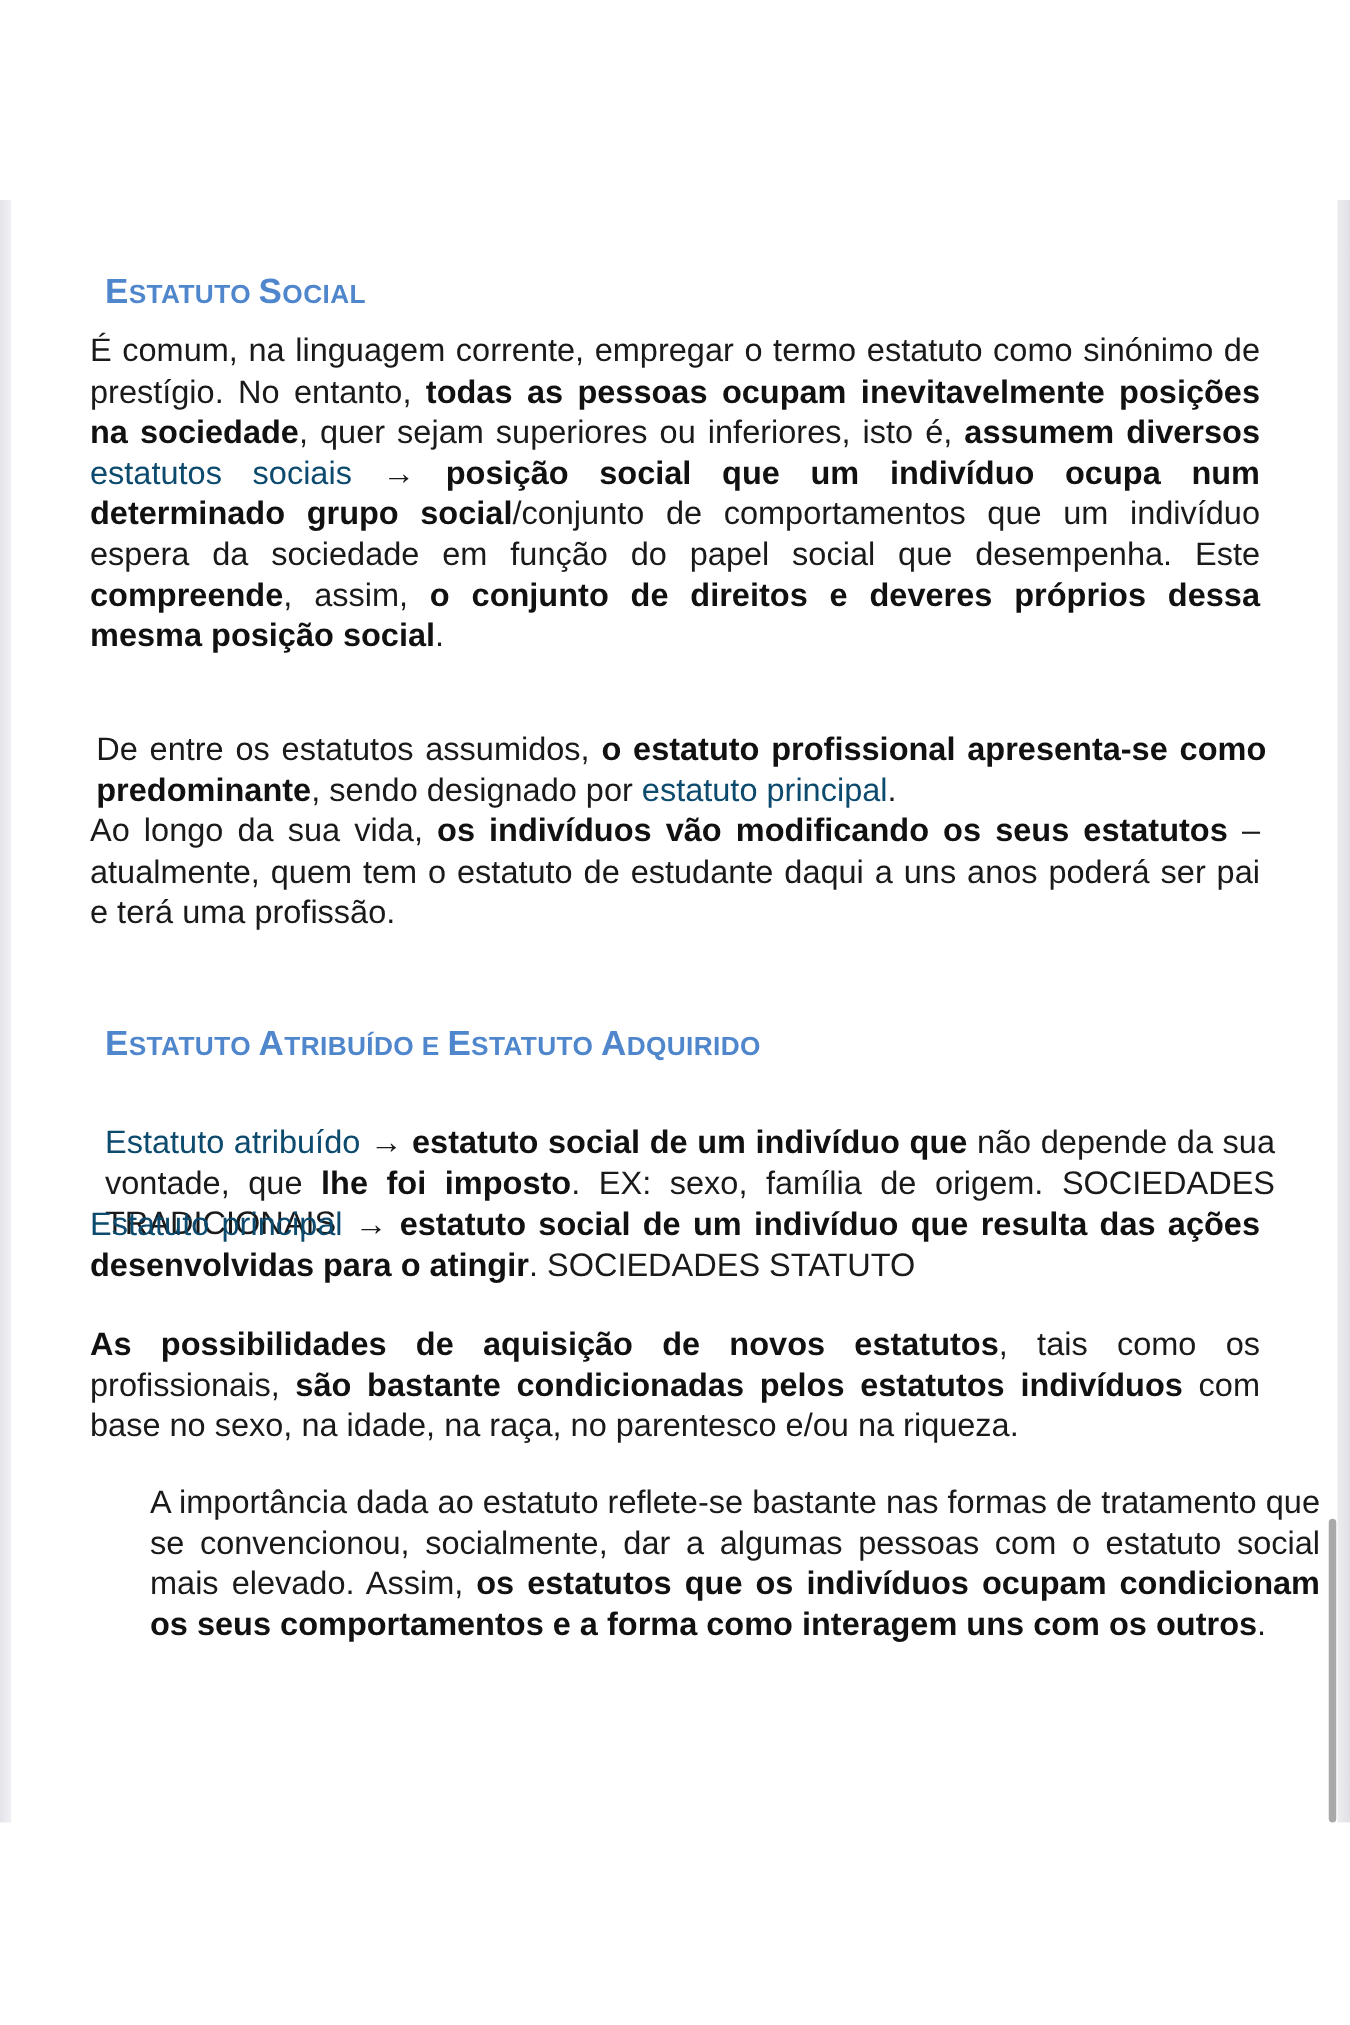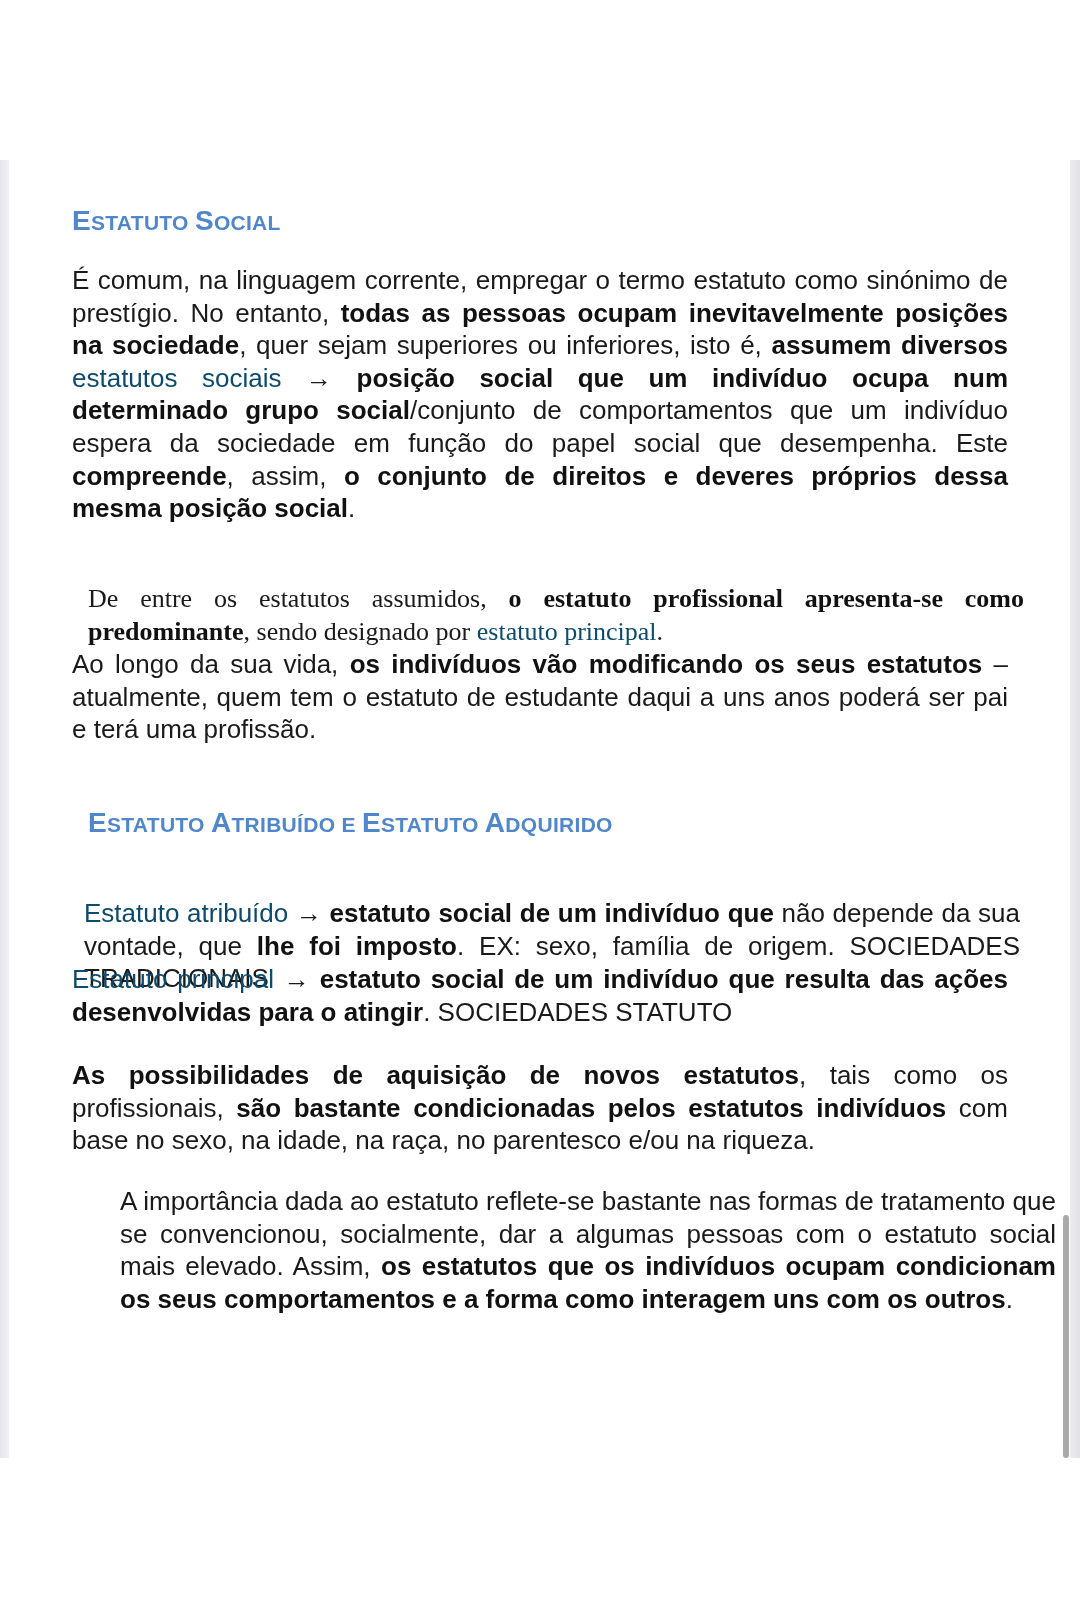--- a/index.html
+++ b/index.html
@@ -48,21 +48,21 @@
     border-radius: 3px;
     background: #a9a9a9;
   }
   .page {
     position: absolute;
     left: 72px;
     top: 0;
     width: 936px;
   }
   h2.section-heading {
-    margin: 0;
+    margin: 12px;
     font-weight: bold;
     font-size: 21px;
     color: #4f86cc;
     letter-spacing: 0.3px;
   }
   h2.section-heading .cap {
     font-size: 28px;
   }
   p.body-text {
     margin: 0;
@@ -85,29 +85,29 @@
   <div class="page">
 
     <h2 class="section-heading" style="position:absolute;top:45px;left:0;">
       <span class="cap">E</span><span>STATUTO </span><span class="cap">S</span><span>OCIAL</span>
     </h2>
 
     <p class="body-text" style="position:absolute;top:104px;left:0;width:936px;">
       <span>É comum, na linguagem corrente, empregar o termo estatuto como sinónimo de prestígio. No entanto, </span><b>todas as pessoas ocupam inevitavelmente posições na sociedade</b><span>, quer sejam superiores ou inferiores, isto é, </span><b>assumem diversos</b> <span class="term">estatutos sociais</span><span> → </span><b>posição social que um indivíduo ocupa num determinado grupo social</b><span>/conjunto de comportamentos que um indivíduo espera da sociedade em função do papel social que desempenha. Este </span><b>compreende</b><span>, assim, </span><b>o conjunto de direitos e deveres próprios dessa mesma posição social</b><span>.</span>
     </p>
 
-    <p class="body-text" style="position:absolute;top:423px;left:16px;width:936px;font-family:Liberation Serif, serif;">
+    <p class="body-text" style="position:absolute;top:423px;left:5px;width:936px;">
       <span>De entre os estatutos assumidos, </span><b>o estatuto profissional apresenta-se como predominante</b><span>, sendo designado por </span><span class="term">estatuto principal</span><span>.</span>
     </p>
 
     <p class="body-text" style="position:absolute;top:488px;left:0;width:936px;">
       <span>Ao longo da sua vida, </span><b>os indivíduos vão modificando os seus estatutos</b><span> – atualmente, quem tem o estatuto de estudante daqui a uns anos poderá ser pai e terá uma profissão.</span>
     </p>
 
-    <h2 class="section-heading" style="position:absolute;top:647px;left:16px;">
+    <h2 class="section-heading" style="position:absolute;top:647px;left:0;">
       <span class="cap">E</span><span>STATUTO </span><span class="cap">A</span><span>TRIBUÍDO E </span><span class="cap">E</span><span>STATUTO </span><span class="cap">A</span><span>DQUIRIDO</span>
     </h2>
 
     <p class="body-text" style="position:absolute;top:705px;left:12px;width:936px;margin-top:32px;">
       <span class="term">Estatuto atribuído</span><span> → </span><b>estatuto social de um indivíduo que</b><span> não depende da sua vontade, que </span><b>lhe foi imposto</b><span>. EX: sexo, família de origem. SOCIEDADES TRADICIONAIS</span>
     </p>
 
     <p class="body-text" style="position:absolute;top:803px;left:0;width:936px;">
       <span class="term">Estatuto principal</span><span> → </span><b>estatuto social de um indivíduo que resulta das ações desenvolvidas para o atingir</b><span>. SOCIEDADES STATUTO</span>
     </p>

